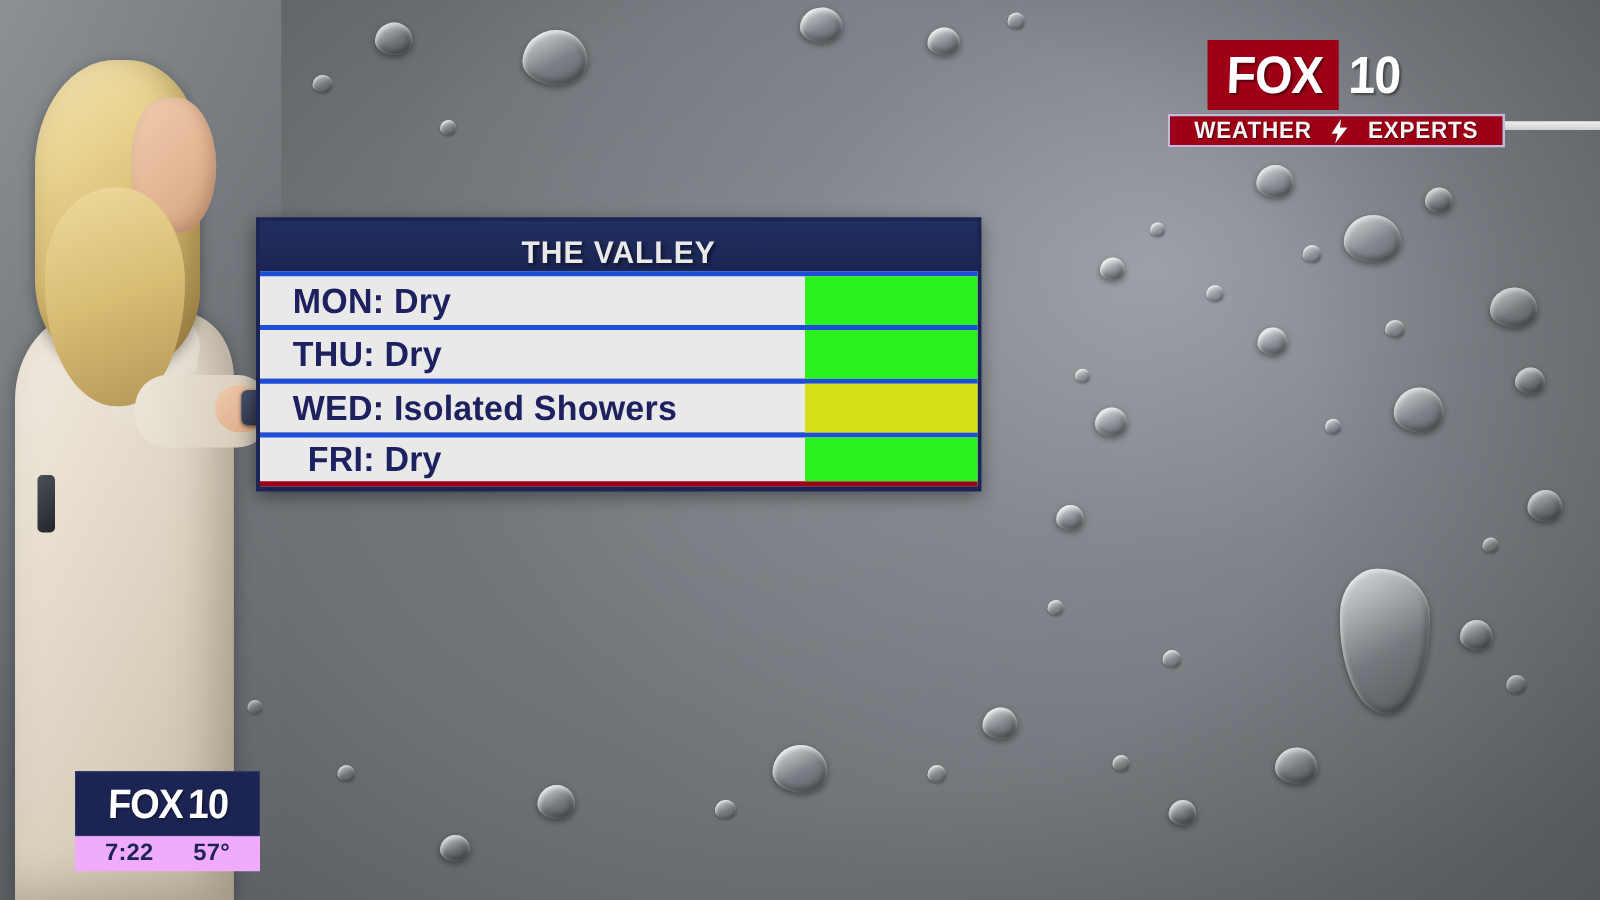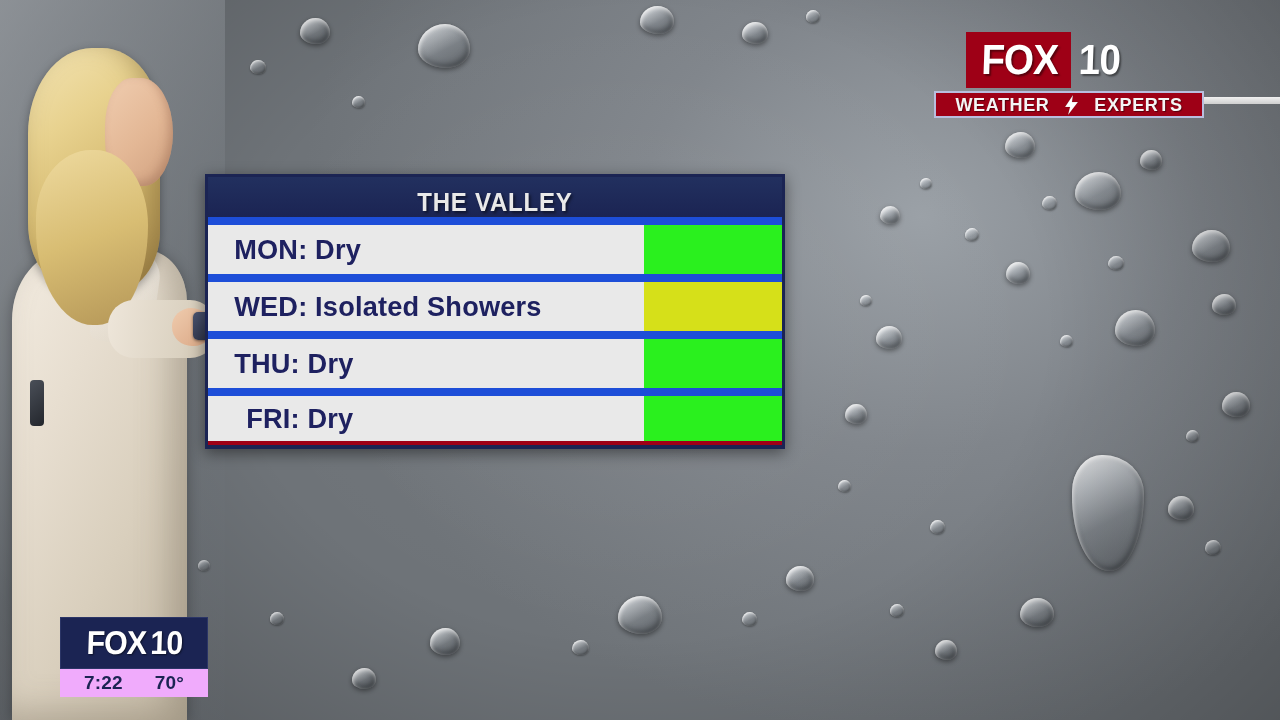--- a/index.html
+++ b/index.html
@@ -209,22 +209,22 @@
   }
   .panel-head .txt {
     color: #e9e9e9; font-size: 25px; font-weight: bold;
     letter-spacing: 0.8px;
     text-shadow: 2px 2px 3px rgba(0,0,0,0.5);
     transform: scaleX(0.96);
   }
   .rows { background: #1b2453; padding: 0 0 1px 0; }
   .row {
     display: flex; align-items: stretch;
-    height: 57px;
-    border-top: 8px solid #1d4ed8;
+    height: 43px;
+    border-top: 4px solid #1d4ed8;
     background: #e9e9e9;
   }
   .row:last-child { border-bottom: 4px solid #9e0016; padding-left: 12px; }
   .row .label {
     flex: 1 1 auto;
     display: flex; align-items: center;
     padding-left: 27px;
     color: #1e2160;
     font-size: 28px;
     font-weight: bold;
@@ -359,41 +359,41 @@
     </div>
     <div class="rows">
 
       <div class="row">
         <div class="label">MON: Dry</div>
         <div class="swatch" style="background:#2af01e;"></div>
       </div>
 
 
       <div class="row">
+        <div class="label">THU: Dry</div>
+        <div class="swatch" style="background:#2af01e;"></div>
+      </div>
+
+      <div class="row">
         <div class="label">WED: Isolated Showers</div>
         <div class="swatch" style="background:#d6e019;"></div>
-      </div>
-
-      <div class="row">
-        <div class="label">THU: Dry</div>
-        <div class="swatch" style="background:#2af01e;"></div>
       </div>
 
       <div class="row">
         <div class="label">FRI: Dry</div>
         <div class="swatch" style="background:#2af01e;"></div>
       </div>
 
     </div>
   </div>
 
   <div class="bug">
     <div class="bug-logo">
       <span class="txt">FOX</span>
         <span class="txt">10</span>
     </div>
     <div class="bug-info">
       <span class="txt">7:22</span>
-      <span class="txt">70°</span>
+      <span class="txt">57°</span>
     </div>
   </div>
 
 </div>
 
 </body></html>

